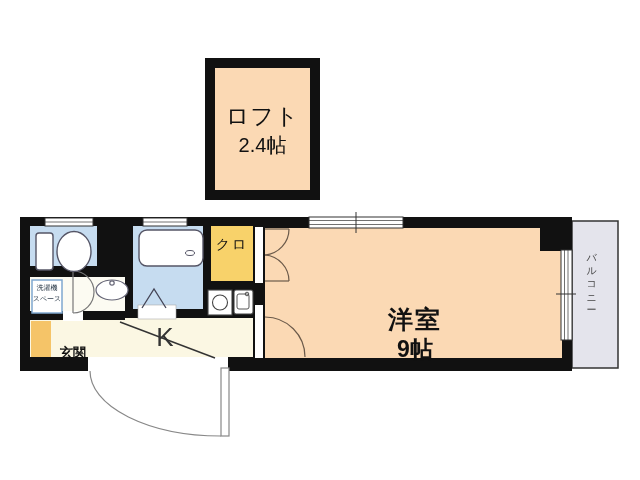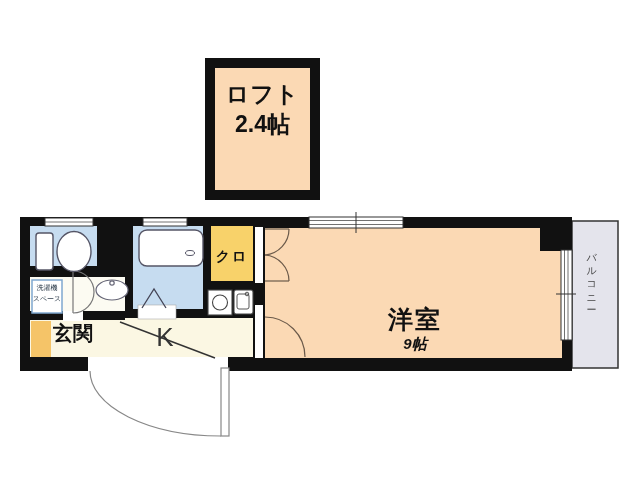--- a/index.html
+++ b/index.html
@@ -2,29 +2,29 @@
 <html><head>
 <meta charset="utf-8">
 <style>
   html,body{margin:0;padding:0;background:#ffffff;}
   .canvas{
     position:relative;width:640px;height:480px;background:#ffffff;
     font-family:"Liberation Sans","DejaVu Sans",sans-serif;overflow:hidden;
   }
   .plan-svg{position:absolute;left:0;top:0;z-index:1;}
   .label{position:absolute;z-index:3;color:#111;text-align:center;}
-  .loft-label{left:205px;top:80px;width:115px;line-height:1.3;font-weight:bold;}
+  .loft-label{left:205px;top:102px;width:115px;line-height:1.3;font-weight:normal;}
   .loft-label .l1{font-size:23px;letter-spacing:1px;}
-  .loft-label .l2{font-size:23px;}
+  .loft-label .l2{font-size:20px;}
   .main-room-label{left:320px;top:260px;width:190px;line-height:1.25;font-weight:bold;margin-top:44px;}
   .main-room-label .l1{font-size:25px;letter-spacing:2px;}
-  .main-room-label .l2{font-size:15px;font-style:italic;}
-  .kuro-label{left:209px;top:248px;width:46px;font-size:14px;font-weight:bold;letter-spacing:2px;}
+  .main-room-label .l2{font-size:23px;}
+  .kuro-label{left:209px;top:236px;width:46px;font-size:14px;font-weight:normal;letter-spacing:2px;}
   .k-label{left:130px;top:322px;width:70px;font-size:26px;font-weight:normal;color:#333;}
-  .genkan-label{left:50px;top:320px;width:46px;font-size:20px;font-weight:bold;}
+  .genkan-label{left:50px;top:344px;width:46px;font-size:13px;font-weight:bold;}
   .laundry-label{left:30px;top:283px;width:34px;font-size:7px;line-height:1.5;color:#1a2a3a;}
   .balcony-label{
     left:584px;top:246px;height:120px;writing-mode:vertical-rl;text-orientation:upright;
     font-size:10px;letter-spacing:3px;color:#444;text-align:left;
   }
   .watermark{
     left:250px;top:330px;width:340px;font-size:46px;font-weight:bold;
     color:#8d8d8d;opacity:0.75;letter-spacing:5px;z-index:4;white-space:nowrap;
     text-align:left;
   }

